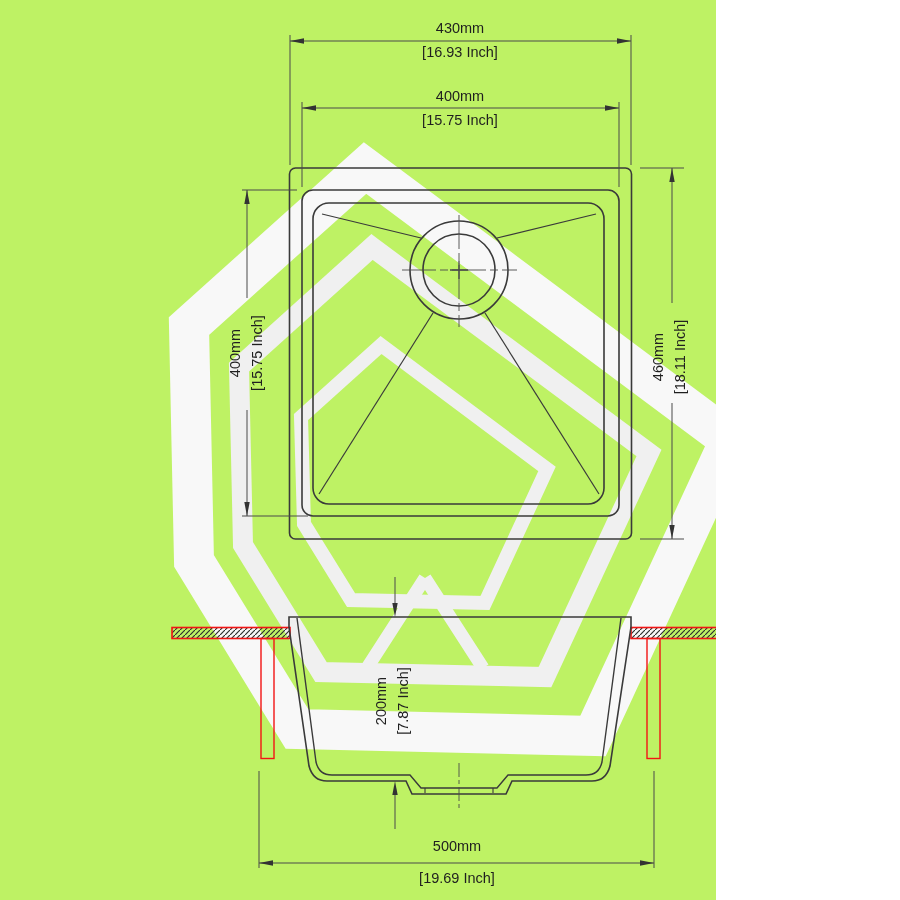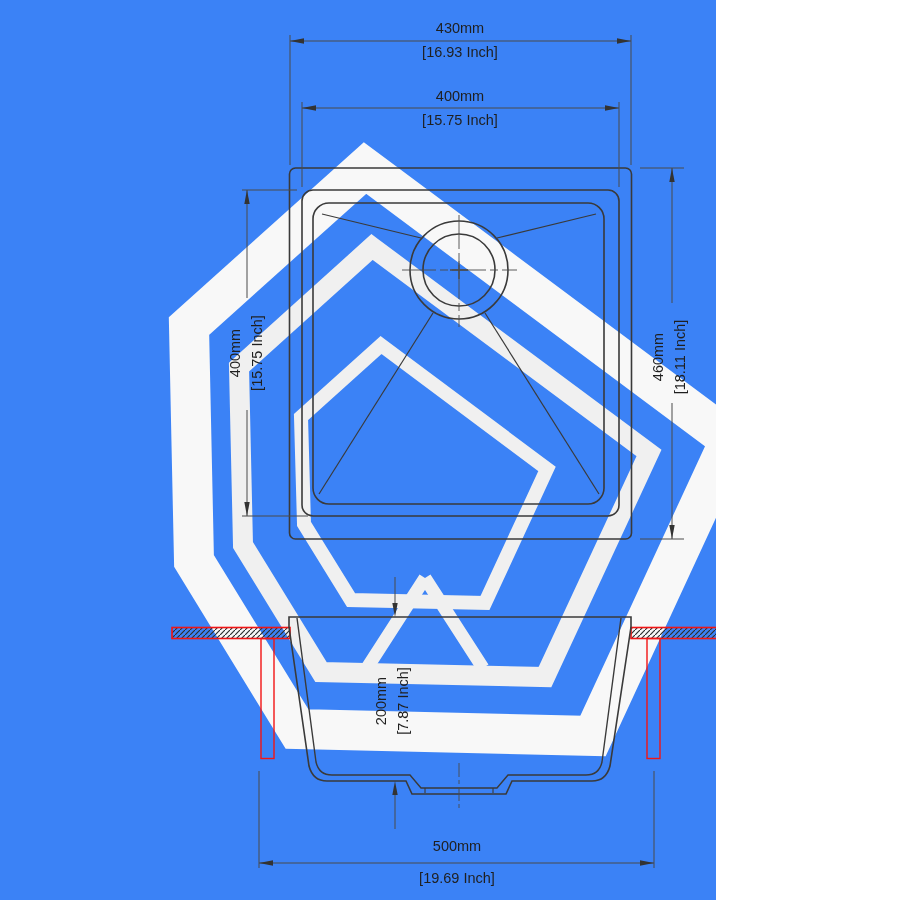--- a/index.html
+++ b/index.html
@@ -1,16 +1,16 @@
 <!DOCTYPE html>
 <html><head>
 <meta charset="utf-8">
 <style>
   html,body{margin:0;padding:0;background:#ffffff;}
-  .stage{position:relative;width:716px;height:900px;background:#3b82f6;overflow:hidden;
+  .stage{position:relative;width:716px;height:900px;background:#bef264;overflow:hidden;
          font-family:"Liberation Sans", sans-serif;}
   svg{position:absolute;top:0;left:0;}
   text.dim{font-family:"Liberation Sans", sans-serif;font-size:14.5px;fill:#1f1f1f;}
 </style>
 </head>
 <body>
 
 <div class="stage">
 <svg width="900" height="900" viewBox="0 0 900 900">
 

